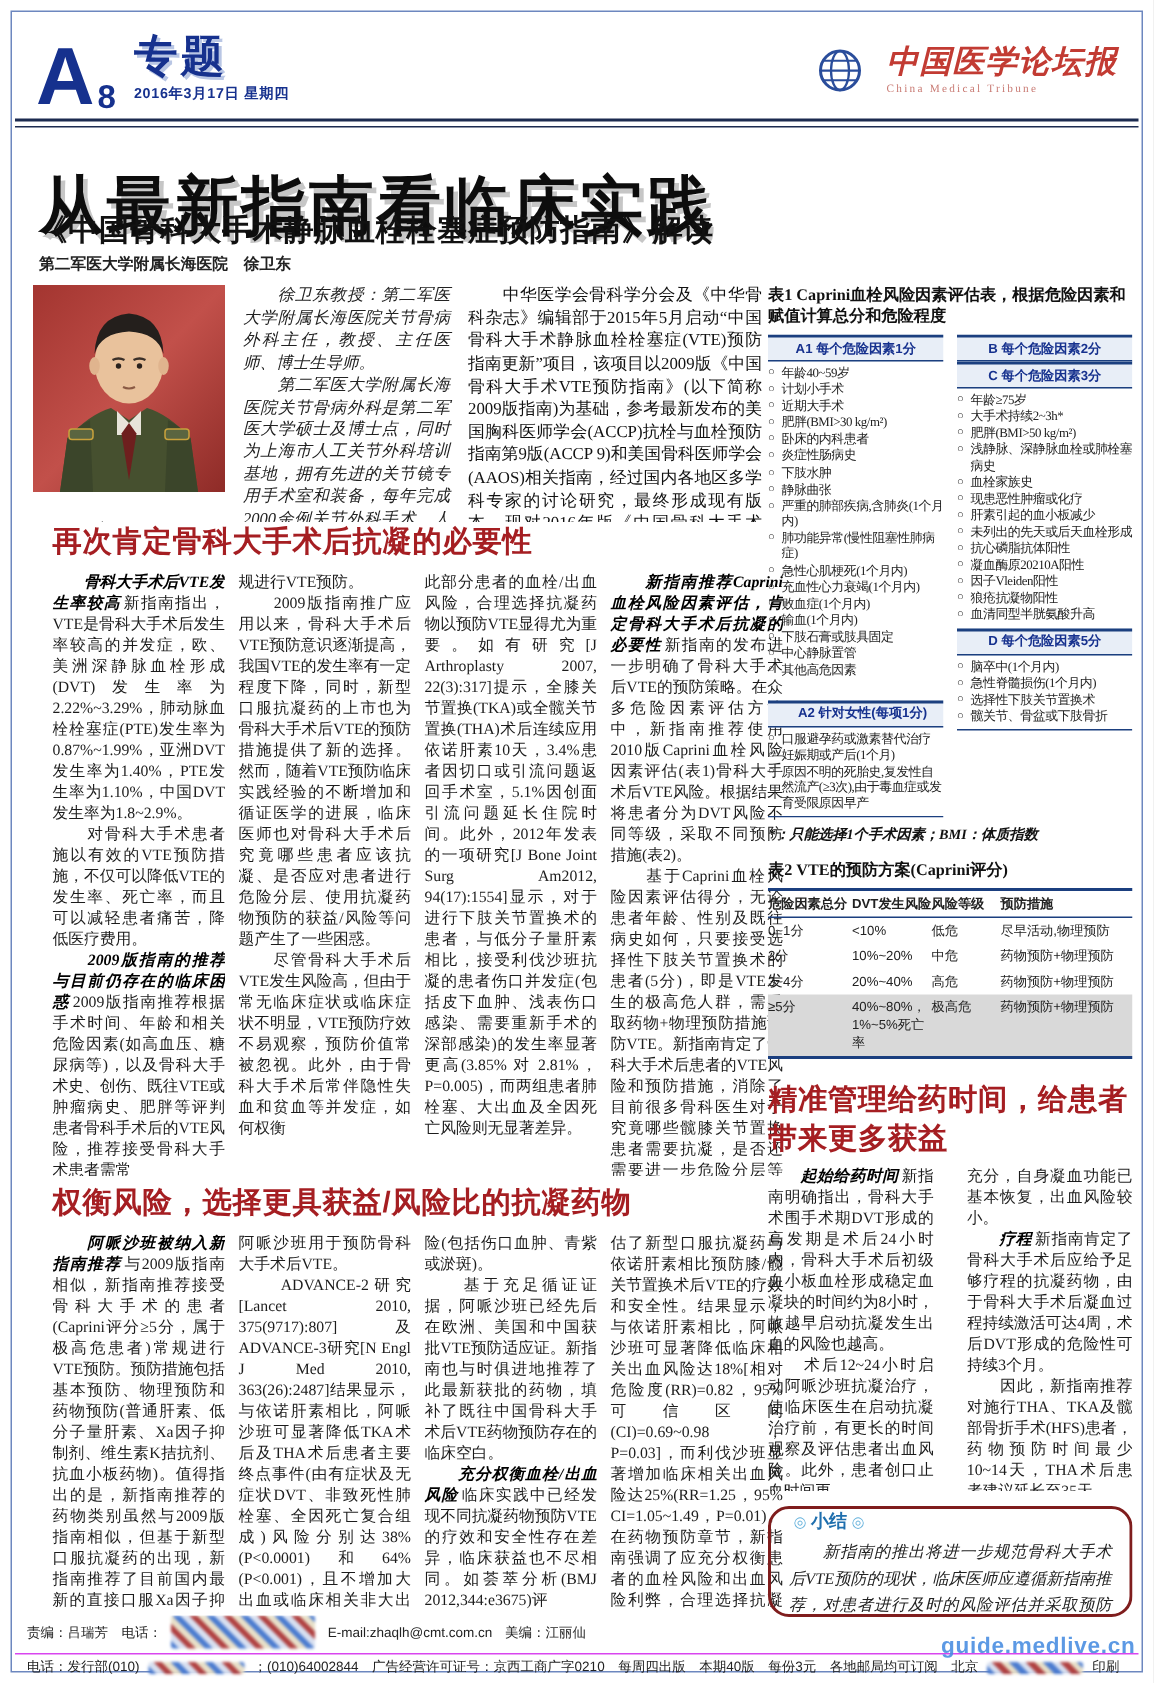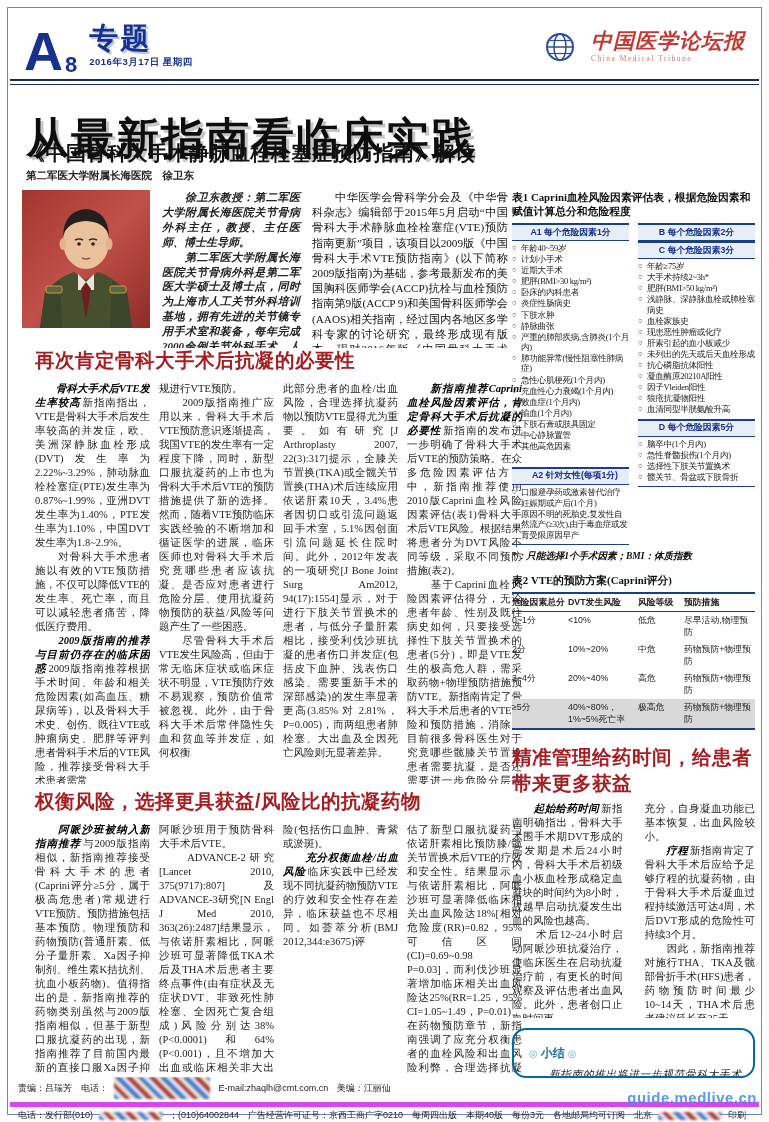--- a/index.html
+++ b/index.html
@@ -29,21 +29,21 @@
   .headline{position:absolute;top:86px;left:26px;font-size:43px;font-weight:bold;color:#0d0d0d;
             letter-spacing:2px;line-height:1.1;text-shadow:3px 3px 0 #c6c6c6;}
   .subtitle{position:absolute;top:140px;left:25px;font-size:20px;font-weight:bold;color:#111;letter-spacing:.5px;}
   .byline{position:absolute;top:169px;left:26px;font-size:10.5px;font-weight:bold;color:#222;}
 
   
   .intro-row{position:absolute;top:190px;left:22px;width:486px;height:158px;display:flex;gap:12px;overflow:hidden;}
   .photo{margin:0;width:128px;flex:0 0 128px;}
   .photo svg{display:block;width:128px;height:138px;}
   .photo figcaption{font-size:12px;font-weight:bold;font-style:italic;margin-top:18px;padding-left:14px;}
-  .bio{flex:0 0 138px;font-size:11px;line-height:14.9px;text-align:justify;color:#222;font-weight:bold;}
+  .bio{flex:0 0 138px;font-size:11px;line-height:14.9px;text-align:justify;color:#222;}
   .bio p,.intro p{margin:0;}
   .intro{flex:1;font-size:11.2px;line-height:15.2px;text-align:justify;color:#111;}
 
   
   .sec{position:absolute;left:35px;width:487px;}
   .sec h2{margin:0 0 8px 0;font-size:19.5px;color:#a51e22;letter-spacing:.5px;font-weight:bold;}
   .cols{display:flex;gap:9px;}
   .col{flex:1;font-size:10.5px;line-height:14px;text-align:justify;overflow:hidden;color:#1c1c1c;}
   .col p{margin:0;}
   .lead{font-weight:bold;font-style:italic;margin-right:2px;color:#000;}
@@ -67,35 +67,35 @@
   .t1-group.push{margin-top:auto;}
   .t1-foot{font-size:9.5px;font-weight:bold;margin:5px 0 8px;color:#111;}
 
   .t2{margin-top:2px;}
   .t2-grid{font-size:8.8px;font-family:"Liberation Sans",sans-serif;color:#222;}
   .t2-headrow{display:flex;border-top:2px solid #1b3f7f;border-bottom:1px solid #1b3f7f;
               font-weight:bold;padding:2.5px 0;}
   .t2-body{border-bottom:2px solid #1b3f7f;}
   .t2-row{display:flex;padding:2.5px 0;}
   .t2-row:last-child{background:#d9d9d9;}
-  .tc1{width:56px;} .tc2{width:70px;} .tc3{width:46px;} .tc4{flex:1;}
+  .tc1{width:56px;} .tc2{width:53px;} .tc3{width:46px;} .tc4{flex:1;}
 
   .sec3 h2{margin:14px 0 4px 0;font-size:19.5px;color:#a51e22;line-height:26px;font-weight:bold;letter-spacing:.5px;}
   .sec3-cols{display:flex;gap:22px;height:216px;overflow:hidden;margin-top:6px;}
 
-  .sumbox{margin-top:10px;flex:1;border:2px solid #0369a1;border-radius:14px;padding:15px 12px;overflow:hidden;}
+  .sumbox{margin-top:10px;flex:1;border:2px solid #7f1d1d;border-radius:14px;padding:0 12px;overflow:hidden;}
   .sumtitle{font-size:12px;font-weight:bold;color:#1f6fae;margin-bottom:4px;}
   .sumtitle .ring{color:#6ab4dd;font-size:10px;margin:0 3px;}
   .sumtext{font-size:10.8px;line-height:17.5px;text-align:justify;color:#222;}
   .sumtext p{margin:0;}
 
   
   .footer{position:absolute;left:10px;right:10px;top:1077px;font-family:"Liberation Sans",sans-serif;
           font-size:9px;color:#222;}
-  .f1{border-bottom:5px solid #d946ef;padding:1px 0 2px 8px;white-space:nowrap;overflow:hidden;}
+  .f1{border-bottom:1px solid #d946ef;padding:1px 0 2px 8px;white-space:nowrap;overflow:hidden;}
   .f2{padding:2px 0 0 8px;white-space:nowrap;overflow:hidden;}
   .f1 span,.f2 span{margin-right:6px;}
   .censor{display:inline-block;vertical-align:middle;border-radius:2px;filter:blur(1.2px);
           background:repeating-linear-gradient(45deg,#4a7bd0 0 4px,#d8e0f0 4px 8px,#b04040 8px 12px,#e8e0c8 12px 16px);}
   .censor.big{width:96px;height:22px;position:relative;top:-1px;}
   .censor.sm{width:64px;height:8px;}
   .watermark{position:absolute;right:2px;top:12px;font-size:15px;font-weight:bold;color:#4b8fe2;
              letter-spacing:.5px;opacity:.9;font-family:"Liberation Sans",sans-serif;}
 </style>
 </head>
@@ -209,20 +209,21 @@
       <p><span class="lead">　　阿哌沙班被纳入新指南推荐</span><span>与2009版指南相似，新指南推荐接受骨科大手术的患者(Caprini评分≥5分，属于极高危患者)常规进行VTE预防。预防措施包括基本预防、物理预防和药物预防(普通肝素、低分子量肝素、Xa因子抑制剂、维生素K拮抗剂、抗血小板药物)。值得指出的是，新指南推荐的药物类别虽然与2009版指南相似，但基于新型口服抗凝药的出现，新指南推荐了目前国内最新的直接口服Xa因子抑制剂</span></p>
         </div>
       <div class="col">
 
       <p><span>阿哌沙班用于预防骨科大手术后VTE。</span></p>
           <p><span>　　ADVANCE-2研究[Lancet 2010, 375(9717):807]及ADVANCE-3研究[N Engl J Med 2010, 363(26):2487]结果显示，与依诺肝素相比，阿哌沙班可显著降低TKA术后及THA术后患者主要终点事件(由有症状及无症状DVT、非致死性肺栓塞、全因死亡复合组成)风险分别达38%(P&lt;0.0001)和64%(P&lt;0.001)，且不增加大出血或临床相关非大出血风险及手术部位出血风</span></p>
         </div>
       <div class="col">
 
       <p><span>险(包括伤口血肿、青紫或淤斑)。</span></p>
+          <p><span>　　基于充足循证证据，阿哌沙班已经先后在欧洲、美国和中国获批VTE预防适应证。新指南也与时俱进地推荐了此最新获批的药物，填补了既往中国骨科大手术后VTE药物预防存在的临床空白。</span></p>
           <p><span class="lead">　　充分权衡血栓/出血风险</span><span>临床实践中已经发现不同抗凝药物预防VTE的疗效和安全性存在差异，临床获益也不尽相同。如荟萃分析(BMJ 2012,344:e3675)评</span></p>
         </div>
       <div class="col">
 
       <p><span>估了新型口服抗凝药与依诺肝素相比预防膝/髋关节置换术后VTE的疗效和安全性。结果显示，与依诺肝素相比，阿哌沙班可显著降低临床相关出血风险达18%[相对危险度(RR)=0.82，95%可信区间(CI)=0.69~0.98，P=0.03]，而利伐沙班显著增加临床相关出血风险达25%(RR=1.25，95% CI=1.05~1.49，P=0.01)。在药物预防章节，新指南强调了应充分权衡患者的血栓风险和出血风险利弊，合理选择抗凝药物。</span></p>
         </div>
     </div>
   </section>
 
   <aside class="rail">

